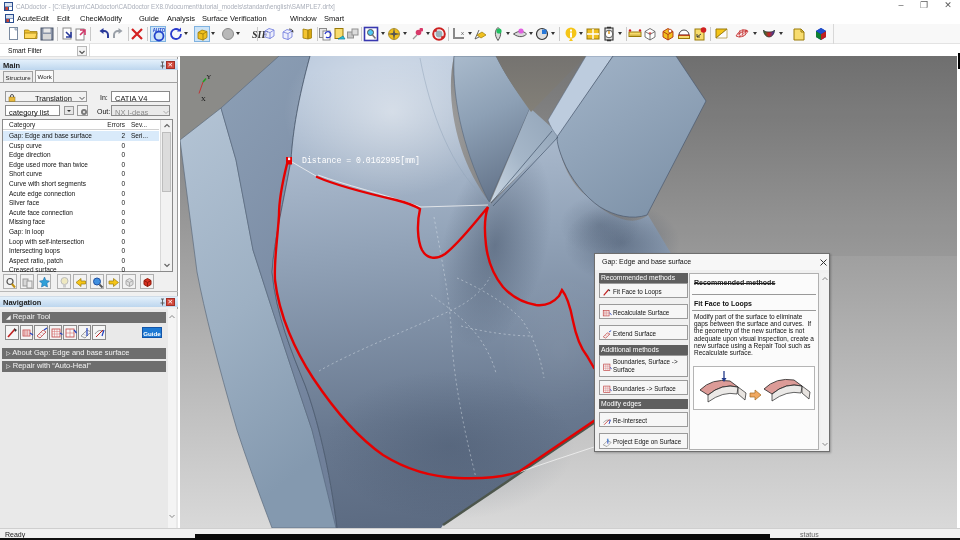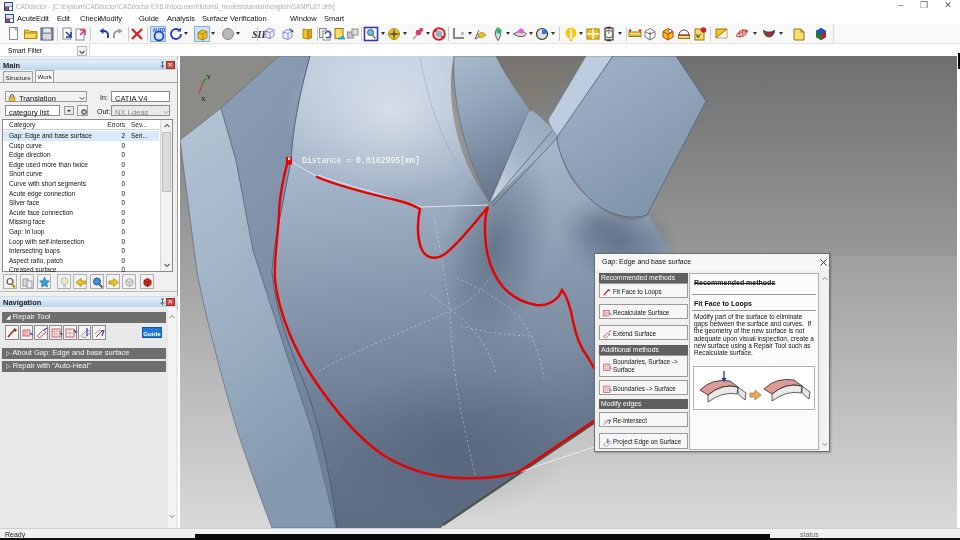--- a/index.html
+++ b/index.html
@@ -334,21 +334,21 @@
 
   <div class="tab" style="left:3px;top:14px;">Structure</div>
   <div class="tab active" style="left:35px;top:13px;">Work</div>
   <div class="abs" style="left:0;top:25px;width:178px;height:1px;background:#a0a0a0"></div>
 
   <div class="combo" style="left:5px;top:34px;width:82px;height:11px;">
     <svg class="abs" style="left:2px;top:1.5px" width="8" height="8" viewBox="0 0 8 8">
           <rect x="1" y="3" width="6" height="4.5" fill="#e8b93c" stroke="#8a6d1a" stroke-width="0.5"></rect>
           <path d="M2.5 3 V2 a1.5 1.5 0 0 1 3 0 V3" fill="none" stroke="#555" stroke-width="1"></path>
         </svg>
-    <span class="abs" style="left:13px;top:1.5px">Translation</span>
+    <span class="abs" style="left:29px;top:1.5px">Translation</span>
     <svg class="abs" style="left:72px;top:2px" width="8" height="8" viewBox="0 0 8 8">
           <path d="M1.5 3 L4 5.5 L6.5 3" stroke="#555" stroke-width="1" fill="none"></path>
         </svg>
   </div>
   <div class="smalllbl" style="left:100px;top:36.5px;font-size:7px">In:</div>
   <div class="field" style="left:111px;top:34px;width:59px;height:11px;">
         <span class="abs" style="left:3px;top:1.5px">CATIA V4</span>
       </div>
 
   <div class="field" style="left:5px;top:48px;width:55px;height:11px;">

